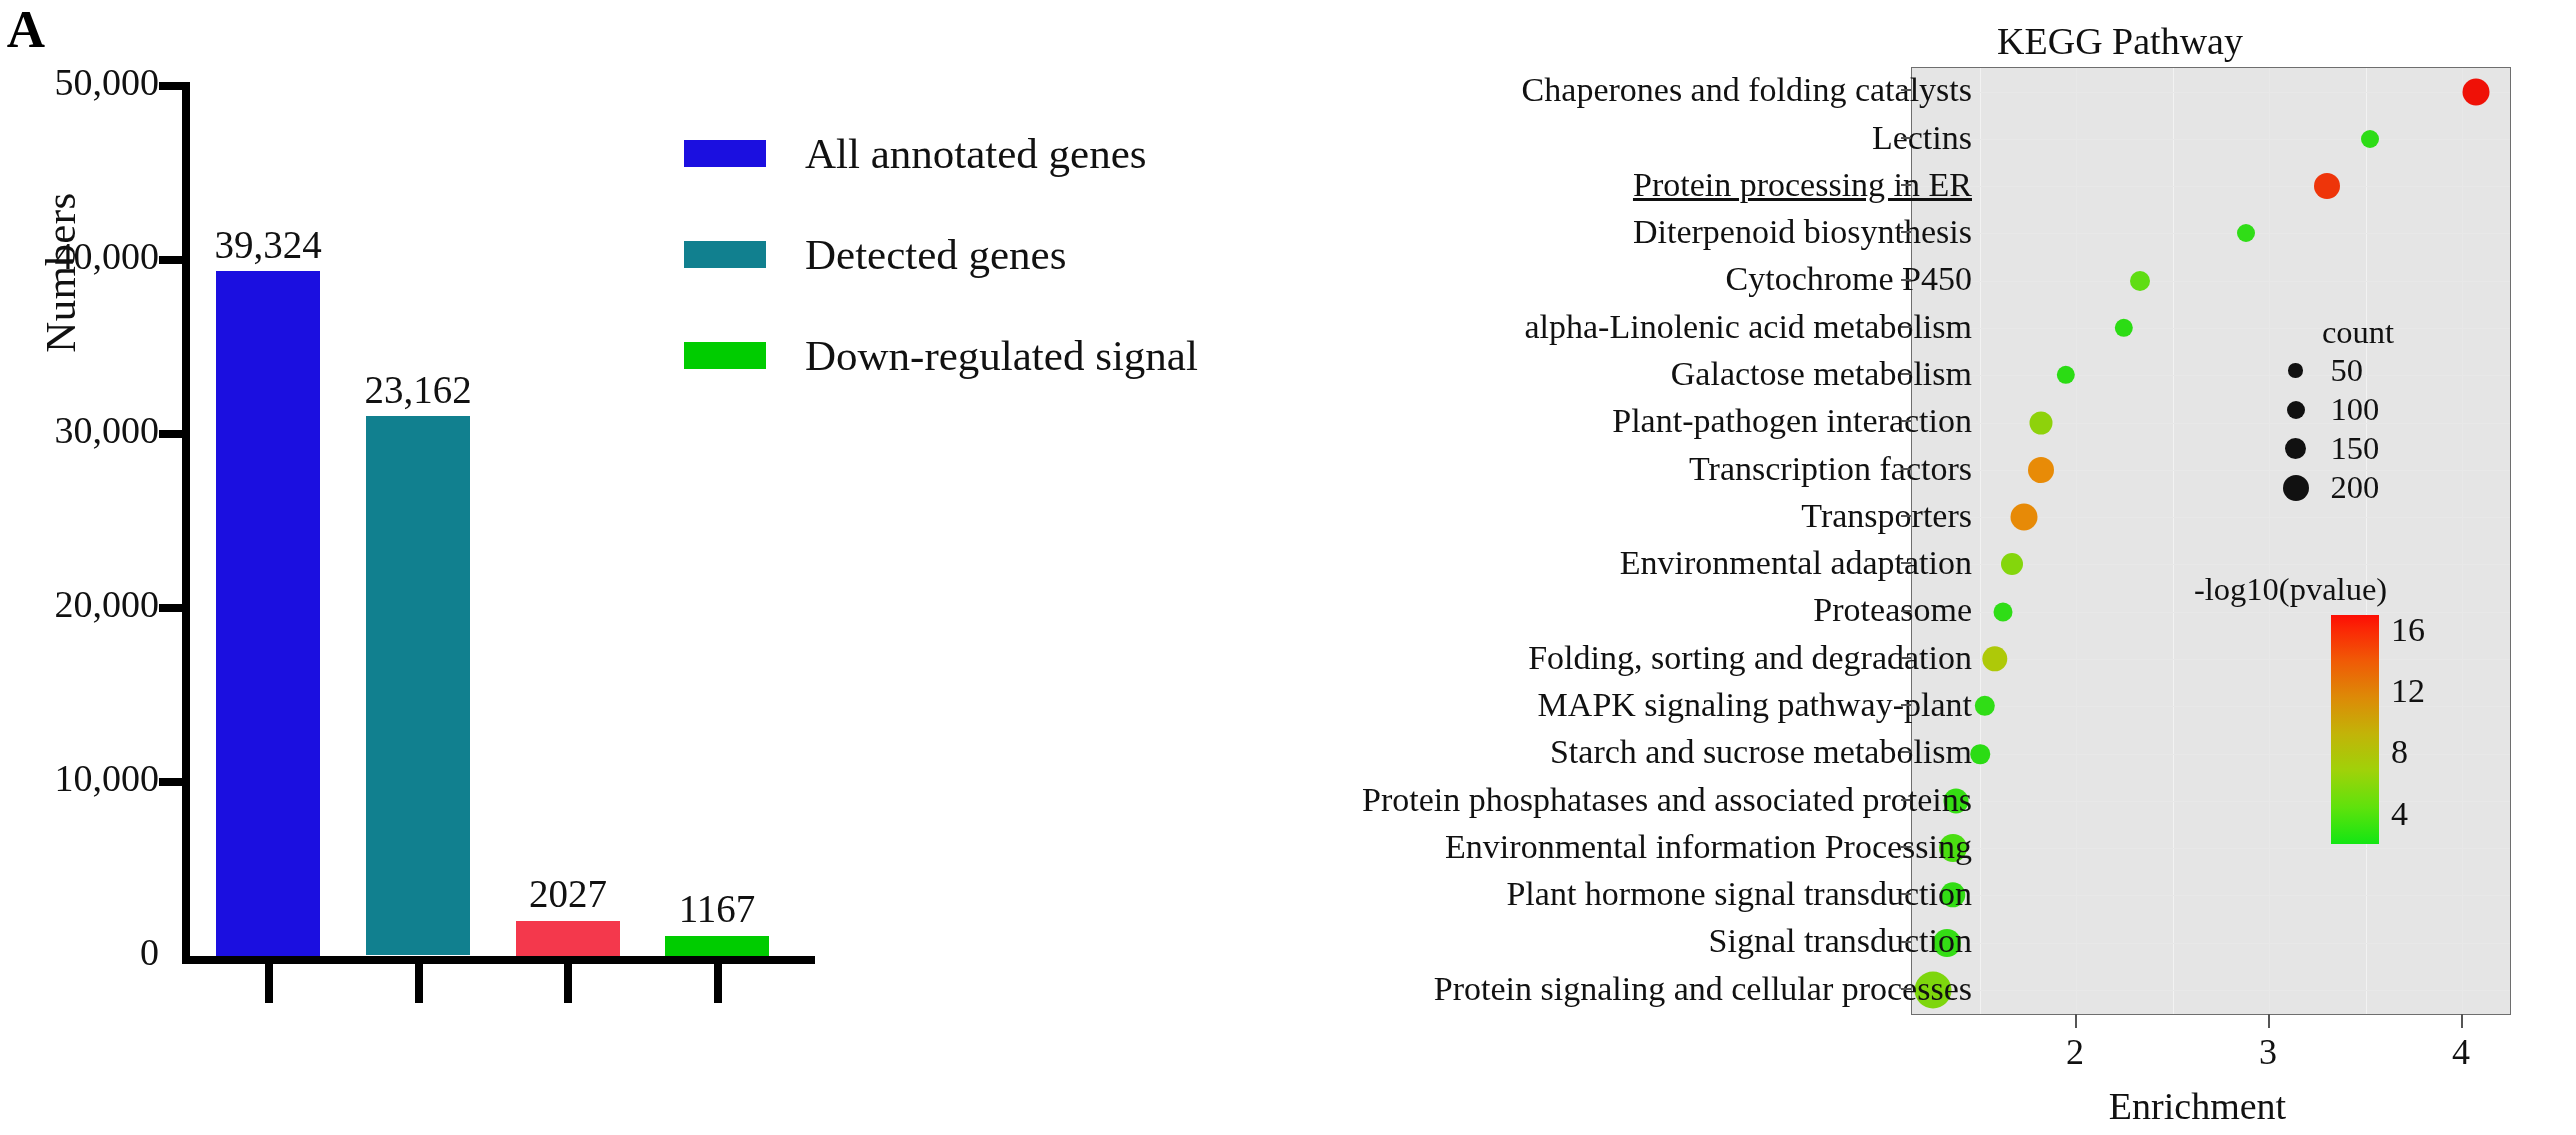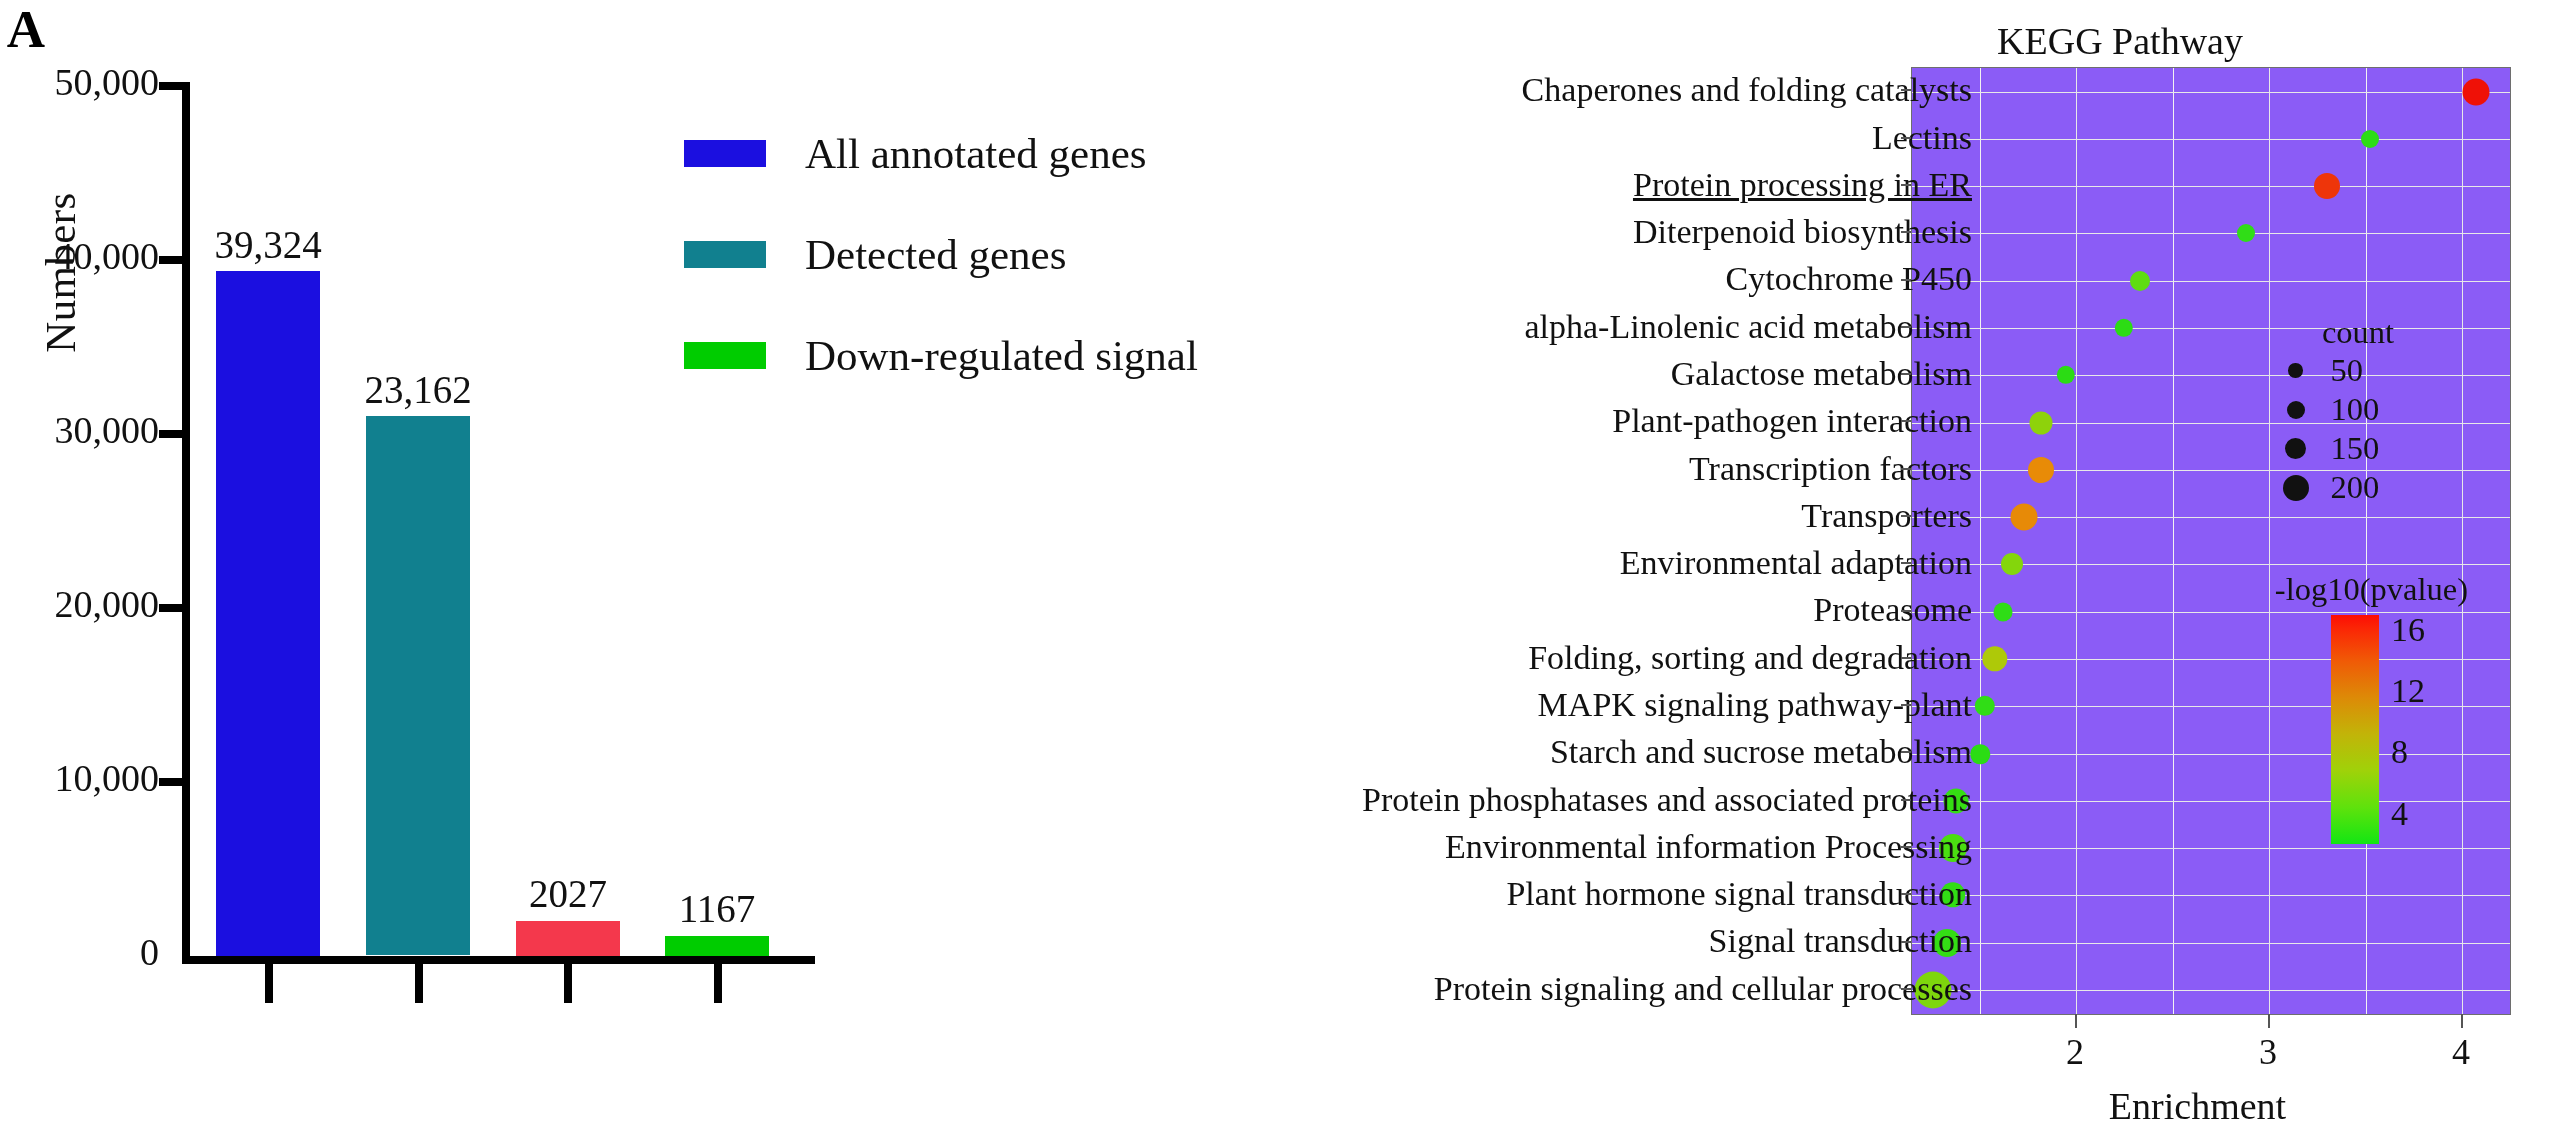--- a/index.html
+++ b/index.html
@@ -36,21 +36,21 @@
   .a-legend-row{position:relative;height:101px;display:flex;align-items:center;}
   .a-swatch{width:82px;height:27px;margin-right:39px;flex:none;}
   .a-legend-label{font-size:43px;color:#111;white-space:nowrap;}
 
   
   #panel-b{position:absolute;left:1368px;top:0;width:1208px;height:1135px;}
   #b-title{position:absolute;left:564px;top:19px;width:376px;text-align:center;font-size:38px;color:#111;}
 
   
   #b-plot{position:absolute;left:543px;top:67px;width:598px;height:946px;
-    background:#8b5cf6;border:1.7px solid #6e6e6e;}
+    background:#e5e5e5;border:1.7px solid #6e6e6e;}
   .b-vgrid{position:absolute;top:0;bottom:0;width:0.9px;background:#e8e8e8;}
   .b-hgrid{position:absolute;left:0;right:0;height:0.9px;background:#e8e8e8;}
 
   .b-ylabel{position:absolute;right:604px;text-align:right;font-size:34px;color:#111;
     white-space:nowrap;transform:translateY(-50%);line-height:1;}
   .b-ytick{position:absolute;width:10.3px;height:1.7px;background:#555;left:533px;}
 
   .b-dot{position:absolute;border-radius:50%;transform:translate(-50%,-50%);}
 
   .b-xtick{position:absolute;width:1.7px;height:13.7px;background:#555;}
@@ -58,21 +58,21 @@
   #b-xlabel{position:absolute;left:650px;top:1084px;width:359px;text-align:center;font-size:38px;color:#111;}
 
   
   #b-count-legend{position:absolute;left:357px;top:246px;width:197px;}
   #b-count-title{font-size:32.5px;color:#111;text-align:center;width:154px;margin-left:12px;}
   .b-count-row{display:flex;align-items:center;height:39px;}
   .b-count-dot{background:#111;border-radius:50%;flex:none;}
   .b-count-label{font-size:32.5px;color:#111;margin-left:8.5px;}
   .b-count-dotcell{width:53px;display:flex;justify-content:center;align-items:center;flex:none;}
 
-  #b-color-legend{position:absolute;left:282px;top:503px;width:274px;text-align:right;}
+  #b-color-legend{position:absolute;left:282px;top:503px;width:274px;}
   #b-color-title{font-size:32.5px;color:#111;white-space:nowrap;}
   #b-color-body{position:relative;margin-top:6.8px;margin-left:137px;}
   #b-colorbar{width:48px;height:229px;
     background:linear-gradient(to top,#13e613 0%,#5fe20c 16%,#9fd209 32%,#c2b408 48%,#dd8a07 64%,#f05a06 80%,#fb2605 94%,#fd0d04 100%);}
   .b-colorlabel{position:absolute;left:60px;font-size:34px;color:#111;transform:translateY(-50%);}
 </style>
 </head>
 <body>
 
 <div id="figure">

